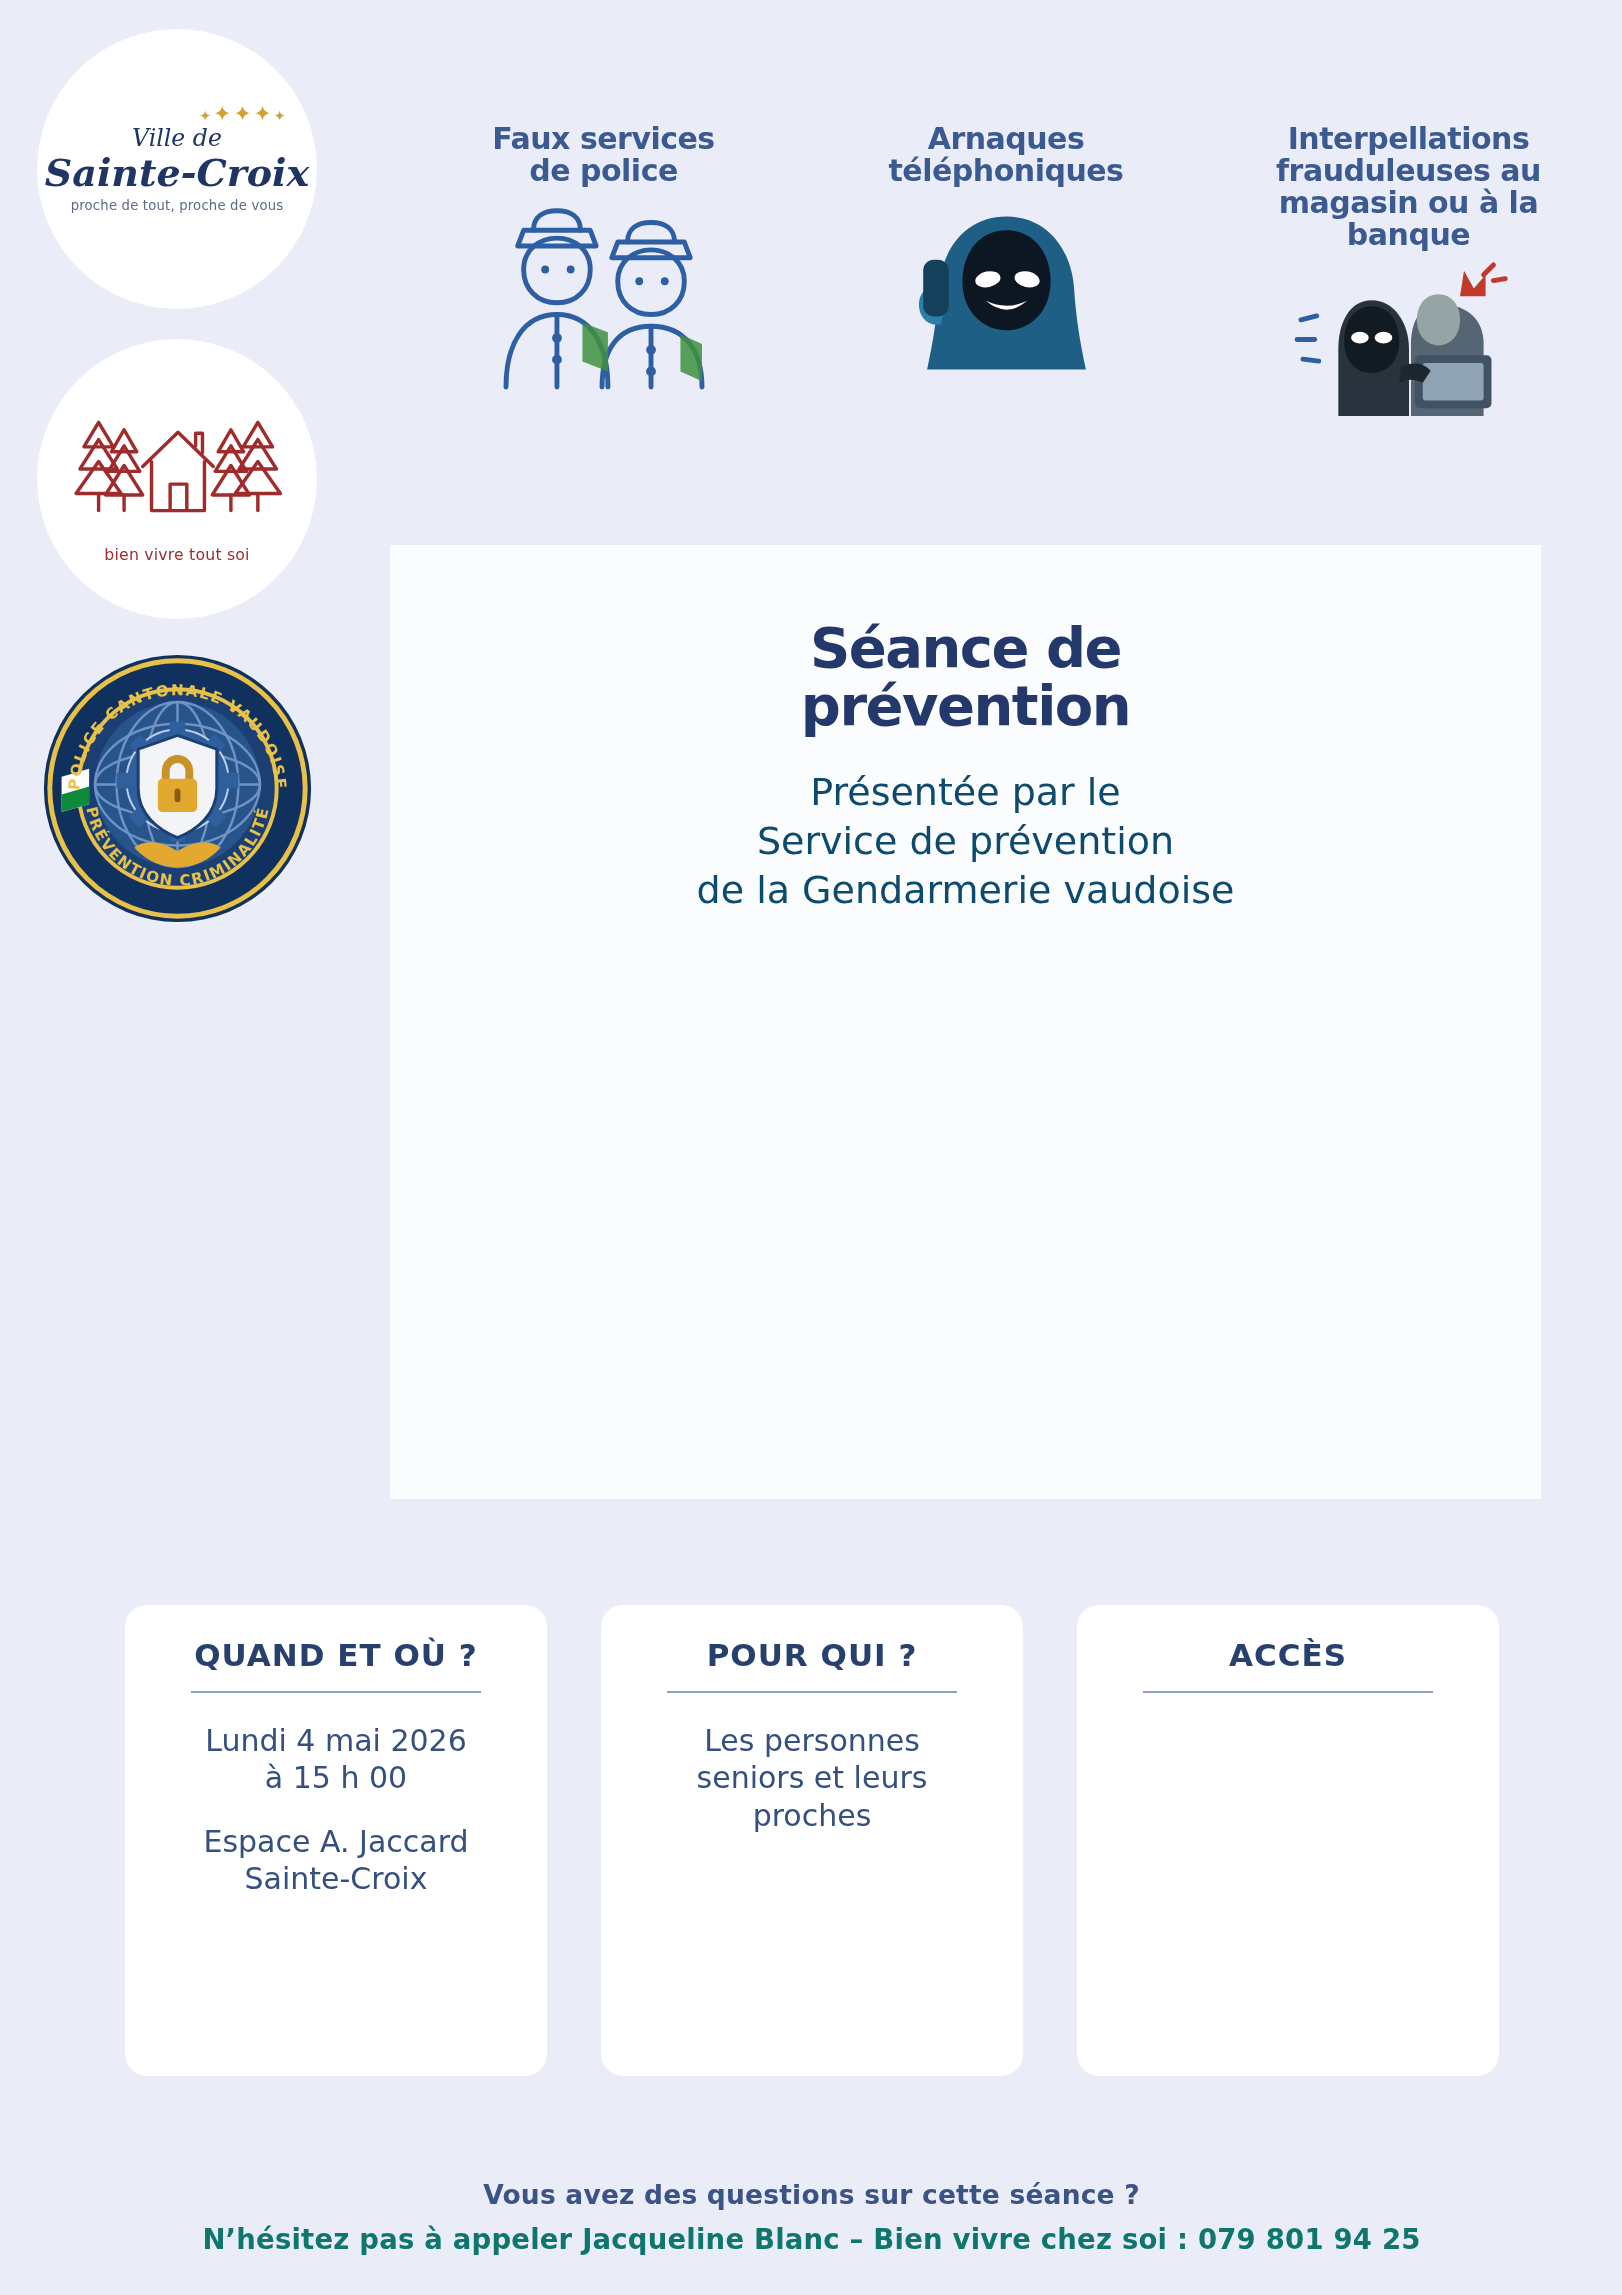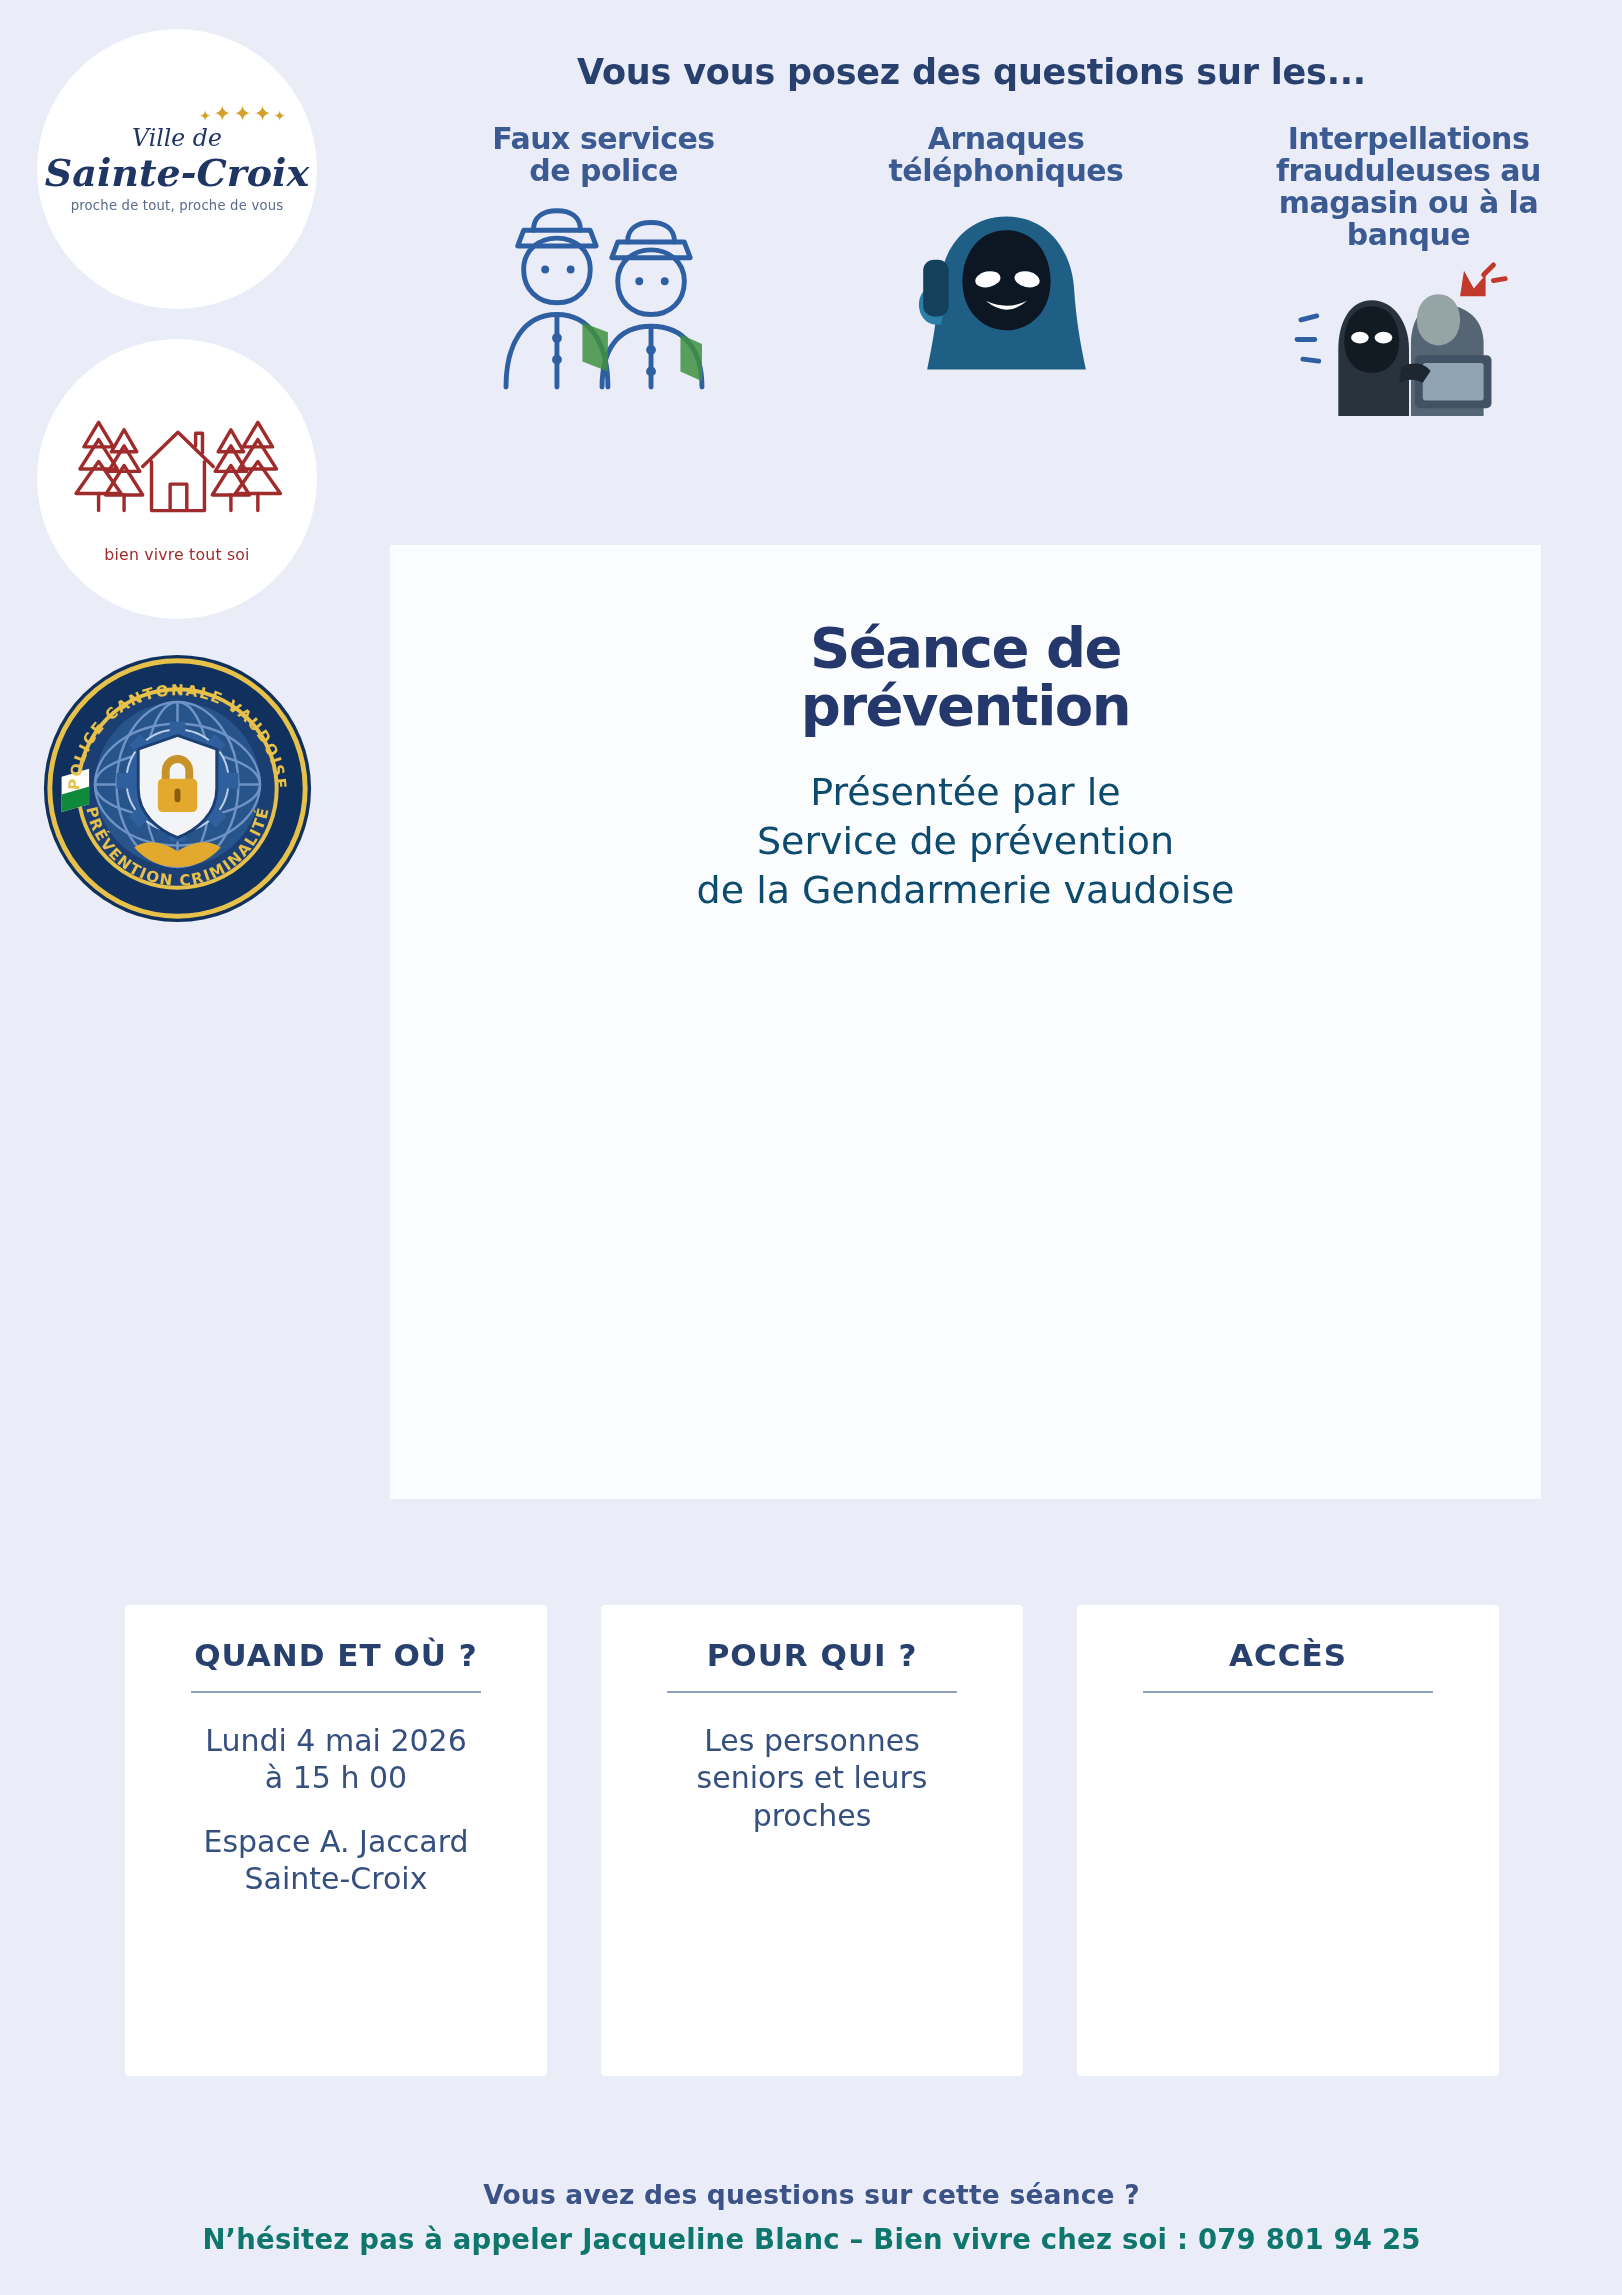--- a/index.html
+++ b/index.html
@@ -172,21 +172,21 @@
   .cards {
     position: absolute;
     left: 125px;
     top: 1605px;
     width: 1374px;
     display: flex;
     justify-content: space-between;
   }
   .card {
     background: #ffffff;
-    border-radius: 4px;
+    border-radius: 22px;
     width: 422px;
     min-height: 471px;
     padding: 24.5px 19.6px 27px;
     box-sizing: border-box;
     text-align: center;
   }
   .card-title {
     font-size: 31px;
     font-weight: bold;
     color: #27406e;
@@ -325,21 +325,20 @@
         <text font-family="DejaVu Sans, sans-serif" font-size="15.5" font-weight="bold" fill="#e8c14a" letter-spacing="1.6">
           <textPath href="#arcTop" startOffset="50%" text-anchor="middle">POLICE CANTONALE VAUDOISE</textPath>
         </text>
         <text font-family="DejaVu Sans, sans-serif" font-size="15.5" font-weight="bold" fill="#e8c14a" letter-spacing="1.6">
           <textPath href="#arcBot" startOffset="50%" text-anchor="middle">PRÉVENTION CRIMINALITÉ</textPath>
         </text>
       </svg>
     </div>
   </div>
 
-  <div class="header-question">Vous vous posez des questions sur les...</div>
 
   <div class="topics">
 
     <div class="topic">
       <div class="topic-title">
         Faux services<br>de police
       </div>
       <svg class="topic-art" width="231" height="196" viewBox="0 0 235 200">
         <g fill="none" stroke="#2e5fa3" stroke-width="5" stroke-linejoin="round" stroke-linecap="round">
 

